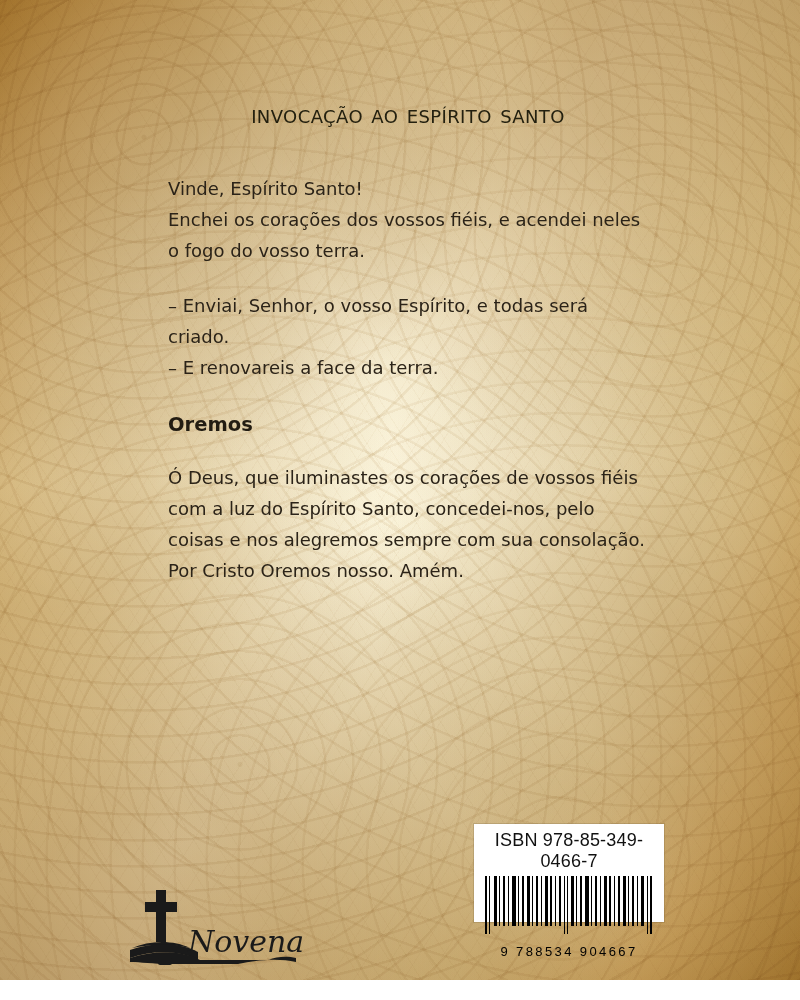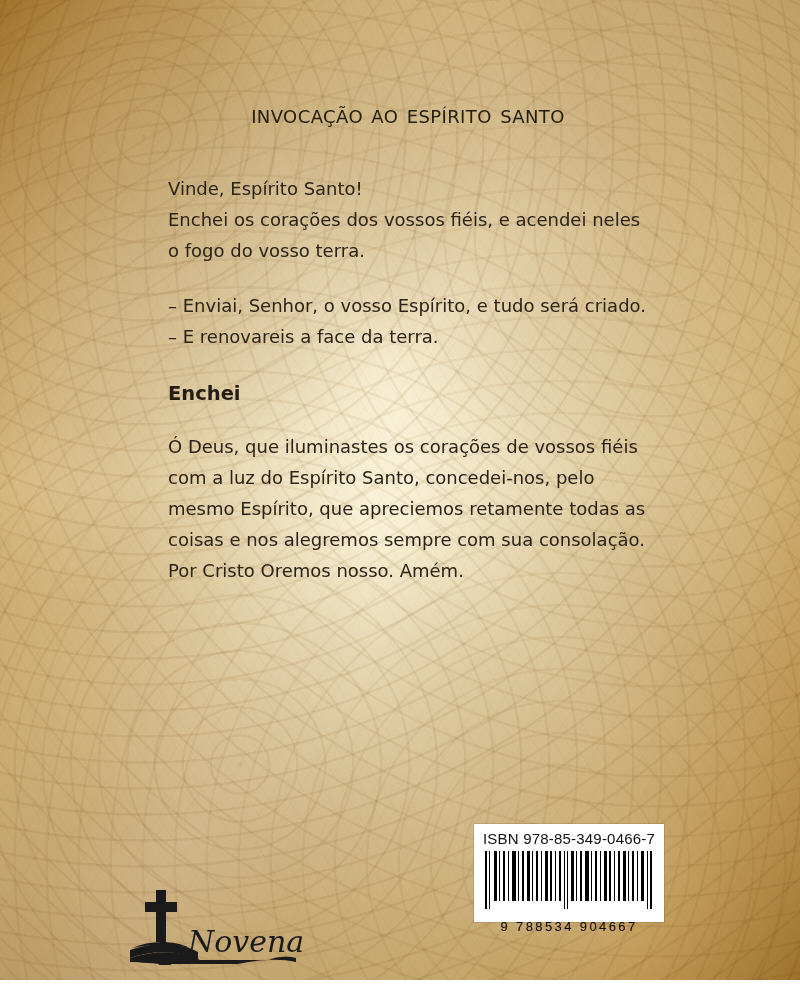--- a/index.html
+++ b/index.html
@@ -129,21 +129,21 @@
     position: absolute;
     left: 474px;
     top: 824px;
     width: 190px;
     height: 98px;
     background: #ffffff;
     box-shadow: 0 0 0 1px rgba(90,70,40,0.18);
   }
   .isbn-text {
     font-family: "Liberation Sans", sans-serif;
-    font-size: 15px;
+    font-size: 18px;
     letter-spacing: 0.2px;
     color: #111;
     text-align: center;
     padding-top: 6px;
   }
   .bars {
     position: relative;
     margin: 4px auto 0 auto;
     width: 168px;
     height: 58px;
@@ -175,30 +175,29 @@
 
       <h1 class="title">Invocação ao Espírito Santo</h1>
 
       <p class="para tight">
         <span class="line">Vinde, Espírito Santo!</span>
         <span class="line">Enchei os corações dos vossos fiéis, e acendei neles</span>
         <span class="line">o fogo do vosso terra.</span>
       </p>
 
       <p class="para">
-        <span class="line">– Enviai, Senhor, o vosso Espírito, e tudo será criado.</span>
+        <span class="line">– Enviai, Senhor, o vosso Espírito, e todas será criado.</span>
         <span class="line">– E renovareis a face da terra.</span>
       </p>
 
-      <p class="heading">Enchei</p>
+      <p class="heading">Oremos</p>
 
       <p class="para">
         <span class="line">Ó Deus, que iluminastes os corações de vossos fiéis</span>
         <span class="line">com a luz do Espírito Santo, concedei-nos, pelo</span>
-        <span class="line">mesmo Espírito, que apreciemos retamente todas as</span>
         <span class="line">coisas e nos alegremos sempre com sua consolação.</span>
         <span class="line">Por Cristo Oremos nosso. Amém.</span>
       </p>
     </div>
 
     <div class="logo">
       <svg width="180" height="90" viewBox="0 0 180 90" xmlns="http://www.w3.org/2000/svg">
         <g>
 
           <path d="M28 4 h10 v12 h11 v10 h-11 v30 h-10 v-30 h-11 v-10 h11 z" fill="#1a1a1a"></path>

